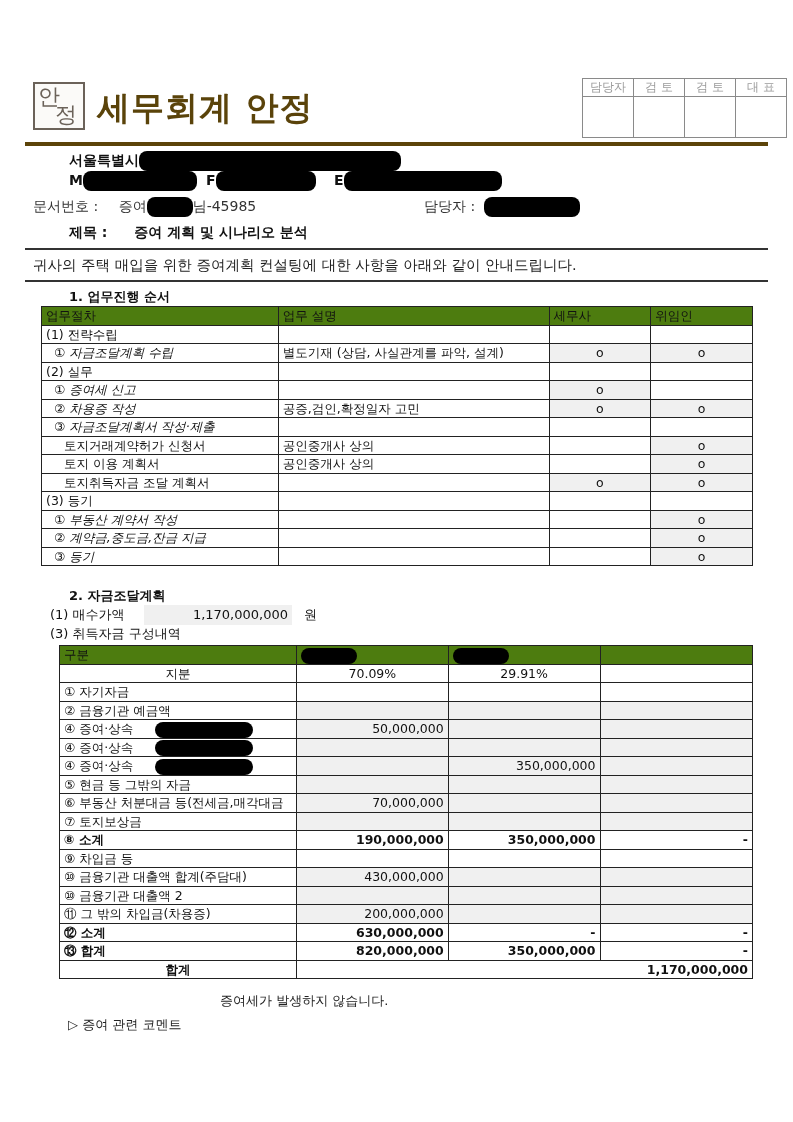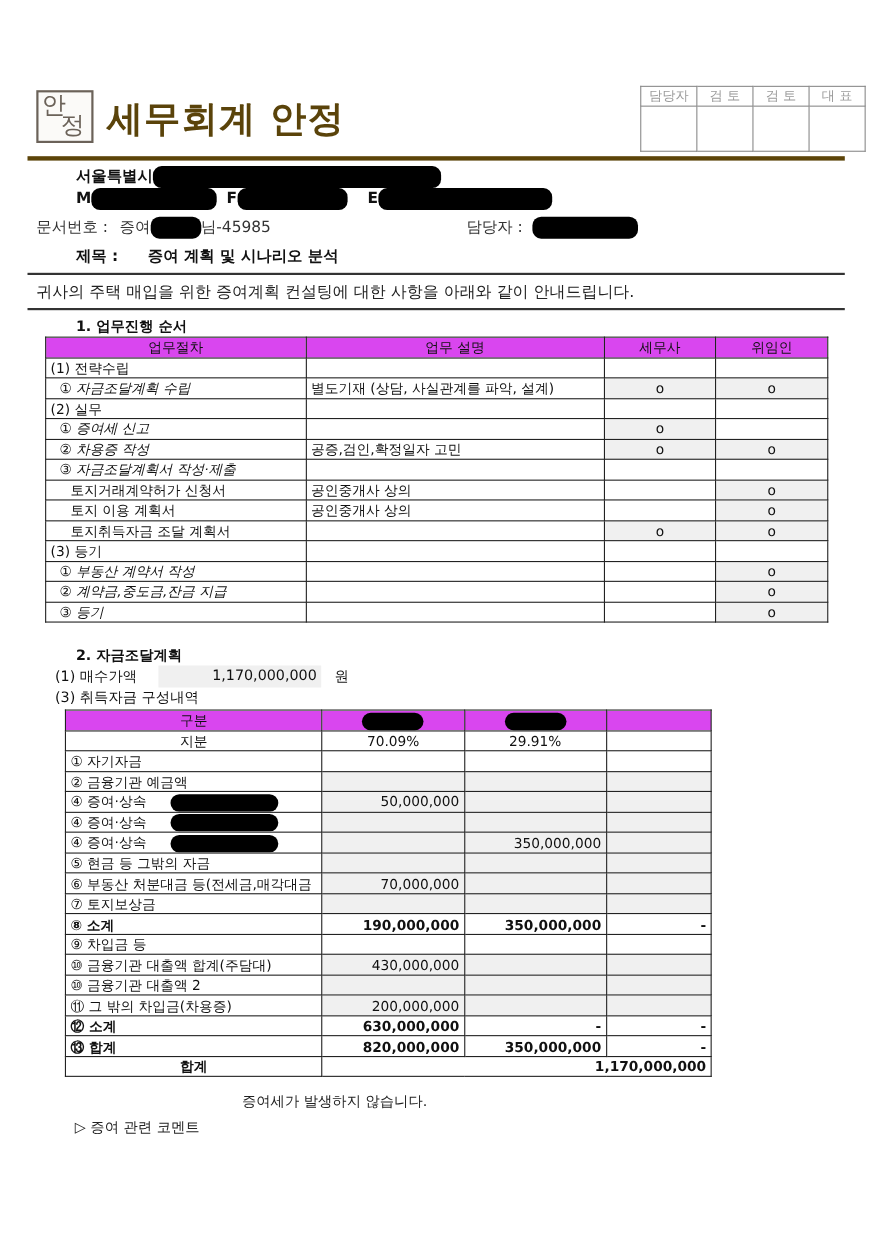--- a/index.html
+++ b/index.html
@@ -17,21 +17,21 @@
   .approval tr.h td { height:17px; }
   .approval tr.b td { height:40px; }
   .rule-gold { left:25px; top:142px; width:743px; height:4px; background:#5c4409; }
   .line { font-size:14px; }
   .redact { background:#000; border-radius:8px; display:inline-block; vertical-align:middle; }
   .bold { font-weight:bold;margin-left:36px; }
   .rule { left:25px; width:743px; height:2px; background:#333; }
   
   table.grid { border-collapse:collapse; position:absolute; }
   table.grid td { border:1.5px solid #222; font-size:12.5px; padding:0 4px; height:17.5px; line-height:17px; white-space:nowrap; overflow:hidden; }
-  .hd { background:#d946ef; text-align:center; }
+  .hd { background:#4d7c0f; text-align:left; }
   .sh { background:#f0f0f0; }
   .c { text-align:center; }
   .r { text-align:right; }
   .ind1 { padding-left:12px !important;font-style:italic; }
   .ind2 { padding-left:22px !important; }
   .circle { font-size:12px; }
   .price-box { background:#f0f0f0; }
 </style>
 </head>
 <body>
@@ -67,21 +67,21 @@
   <span>M</span><span class="redact" style="width:114px;height:20px;"></span>
 </div>
 <div class="abs line bold" style="left:170px;top:171px;">
   <span>F</span><span class="redact" style="width:100px;height:20px;"></span>
 </div>
 <div class="abs line bold" style="left:298px;top:171px;">
   <span>E</span><span class="redact" style="width:158px;height:20px;"></span>
 </div>
 <div class="abs line" style="left:33px;top:197px;color:#333;">
   <span>문서번호 :</span>
-  <span style="margin-left:6px;">증여</span><span class="redact" style="width:46px;height:20px;"></span><span>님-45985</span>
+  <span style="margin-left:16px;">증여</span><span class="redact" style="width:46px;height:20px;"></span><span>님-45985</span>
 </div>
 <div class="abs line" style="left:424px;top:197px;color:#333;">
   <span>담당자 :</span>
   <span class="redact" style="width:96px;height:20px;margin-left:4px;"></span>
 </div>
 <div class="abs line bold" style="left:33px;top:224px;">
   <span>제목 :</span>
   <span style="margin-left:22px;">증여 계획 및 시나리오 분석</span>
 </div>
 
@@ -184,21 +184,21 @@
   </tr>
 </tbody>
   </table>
 
 <div class="abs bold" style="left:33px;top:587px;font-size:13px;">2. 자금조달계획</div>
 <div class="abs" style="left:50px;top:606px;font-size:13px;">(1) 매수가액</div>
 <div class="abs price-box r" style="left:144px;top:605px;width:148px;height:20px;font-size:13px;line-height:20px;padding-right:4px;box-sizing:border-box;">1,170,000,000</div>
 <div class="abs" style="left:304px;top:606px;font-size:13px;">원</div>
 <div class="abs" style="left:50px;top:625px;font-size:13px;">(3) 취득자금 구성내역</div>
 
-<table class="grid" style="left:59px;top:645px;width:588px;">
+<table class="grid" style="left:59px;top:645px;width:694px;">
   <colgroup>
       <col style="width:237px">
       <col style="width:152px">
       <col style="width:152px">
       <col style="width:153px">
     </colgroup>
   <tbody>
       <tr>
     <td class="hd">구분</td>
     <td class="hd"><span class="redact" style="width:56px;height:16px;"></span></td>

